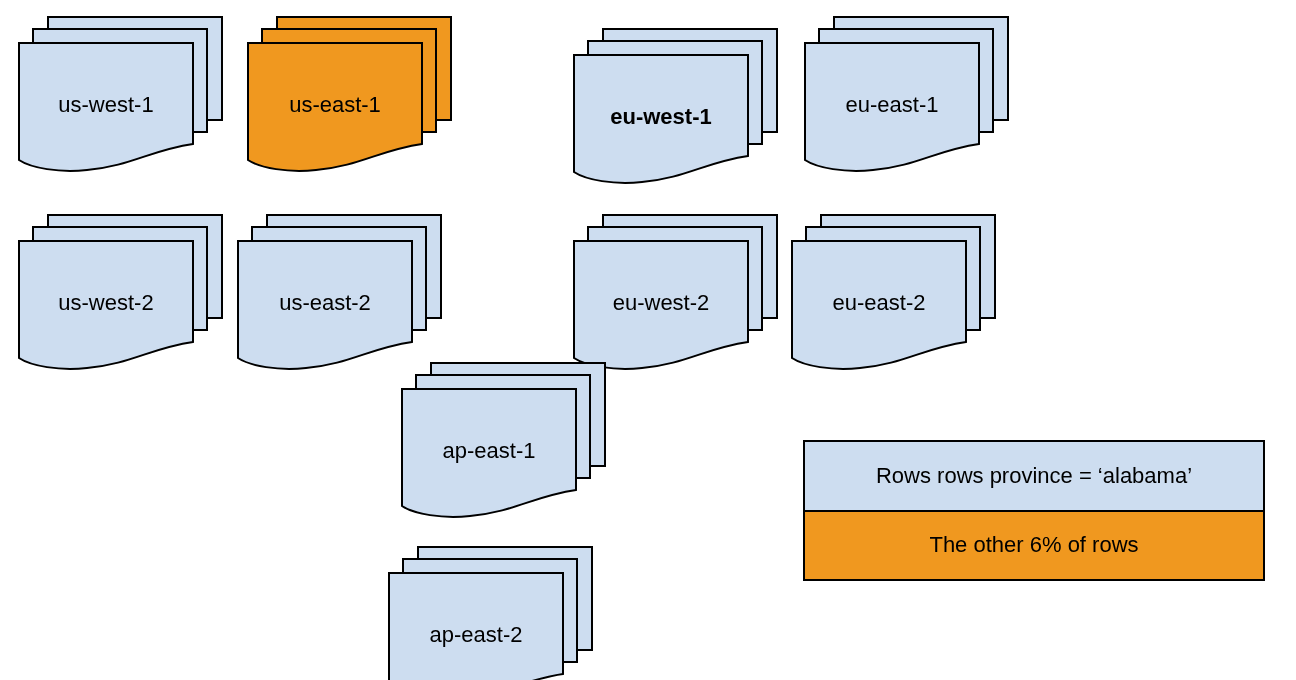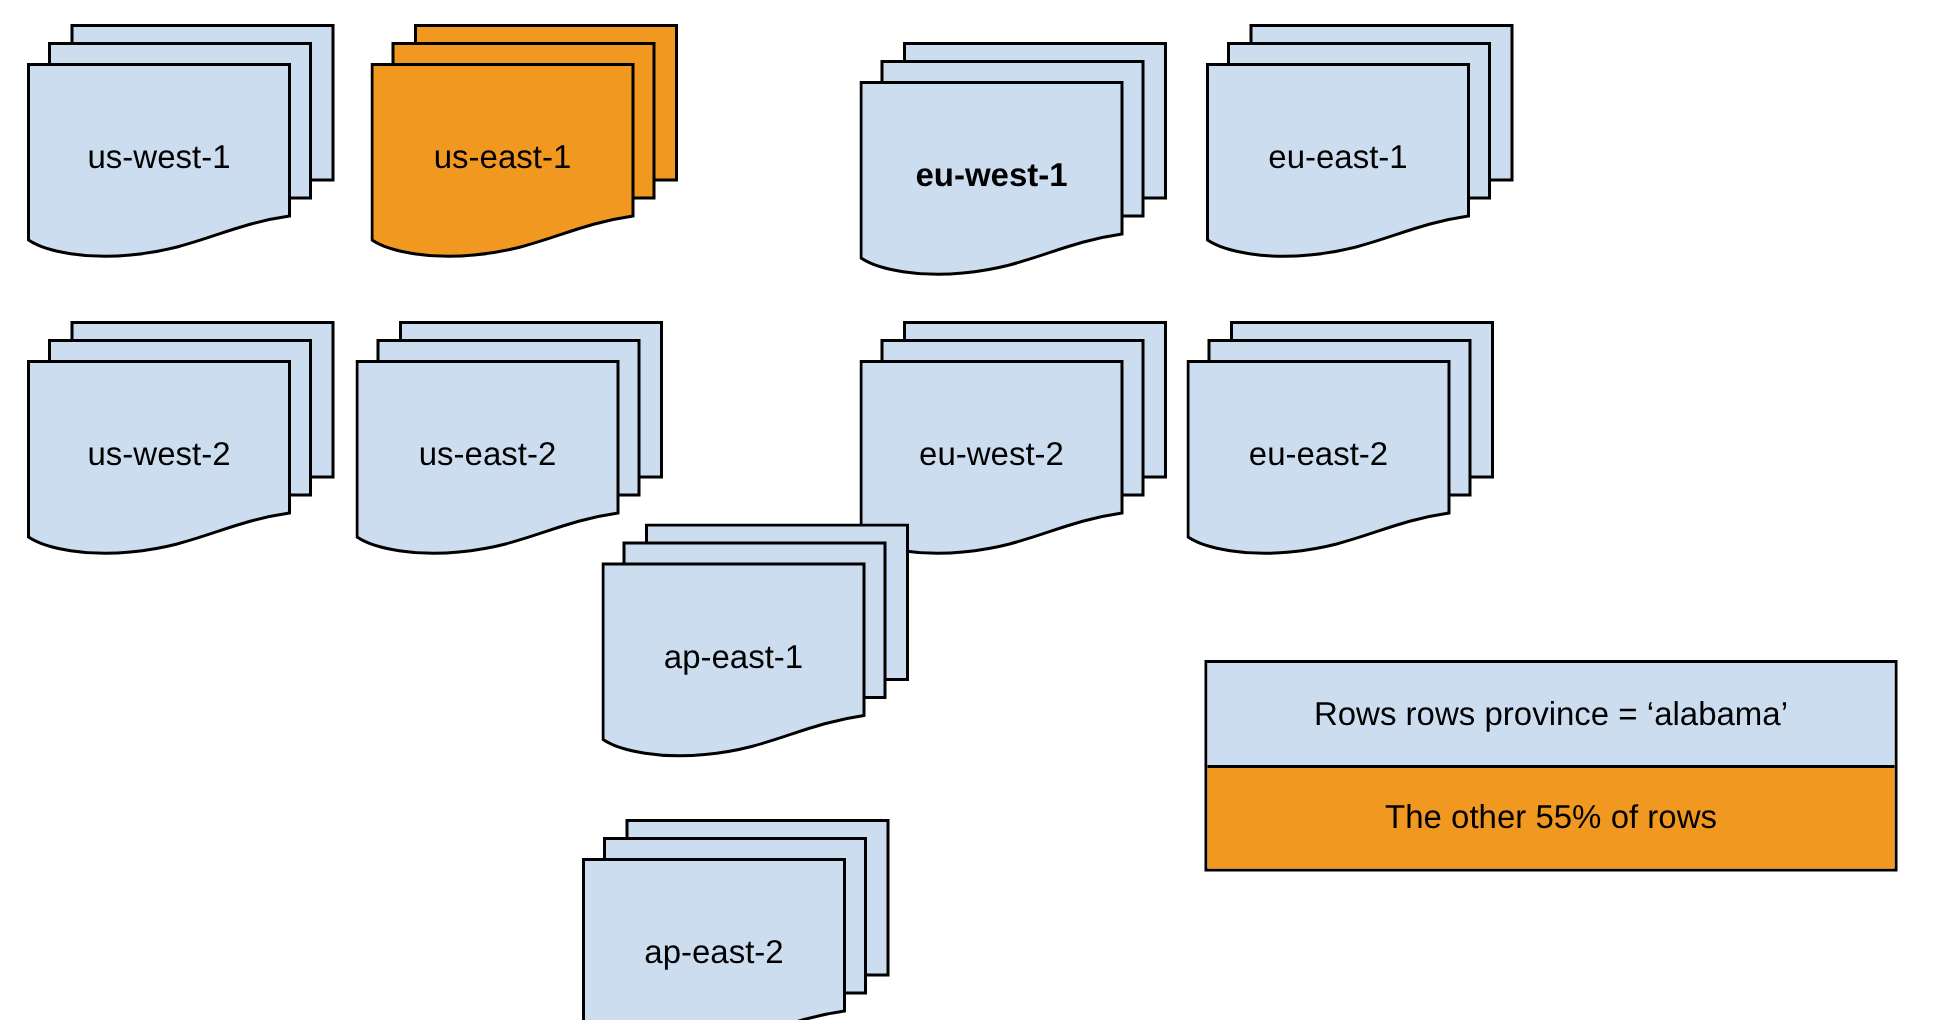--- a/index.html
+++ b/index.html
@@ -29,21 +29,21 @@
   .z-front { z-index: 3; }
   .z-back  { z-index: 2; margin-top: 44px; }
   .pos-us-west-1 { left: 18px;  top: 16px;  }
   .pos-us-east-1 { left: 247px; top: 16px;  }
   .pos-eu-west-1 { left: 573px; top: 28px; font-weight: bold;  }
   .pos-eu-east-1 { left: 804px; top: 16px;  }
   .pos-us-west-2 { left: 18px;  top: 170px; }
   .pos-us-east-2 { left: 237px; top: 170px; }
   .pos-eu-west-2 { left: 573px; top: 170px; }
   .pos-eu-east-2 { left: 791px; top: 170px; }
-  .pos-ap-east-1 { left: 401px; top: 349px; }
+  .pos-ap-east-1 { left: 401px; top: 362px; }
   .pos-ap-east-2 { left: 388px; top: 502px; text-decoration: underline; }
 
   .legend {
     position: absolute;
     left: 803px;
     top: 440px;
     width: 462px;
     height: 141px;
     box-sizing: border-box;
     border: 2px solid #000000;
@@ -158,17 +158,17 @@
       <path class="sheet" d="M1,27 H175 V128 C133,134 113,150 69,154 C41,157 13,152 1,144 Z"></path>
       <text class="stack-label" x="88" y="96">ap-east-2</text>
     </svg>
   </div>
 
   <div class="legend">
     <div class="legend-row" style="--row-fill: #cdddf0;">
       <span class="legend-label">Rows rows province = ‘alabama’</span>
     </div>
     <div class="legend-row" style="--row-fill: #f0981f;">
-      <span class="legend-label">The other 55% of rows</span>
+      <span class="legend-label">The other 6% of rows</span>
     </div>
   </div>
 
 </div>
 
 </body></html>

